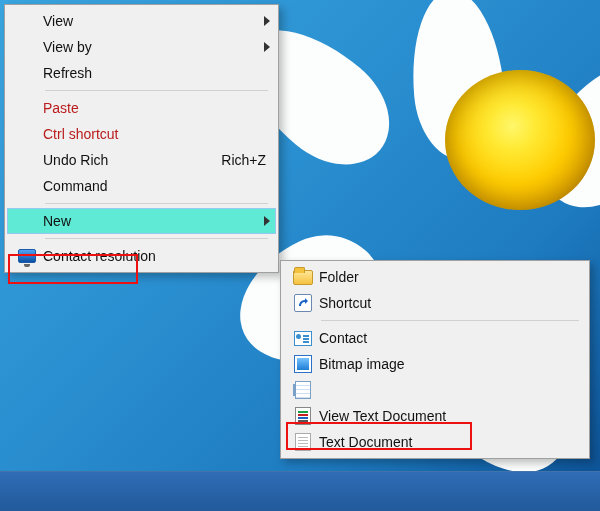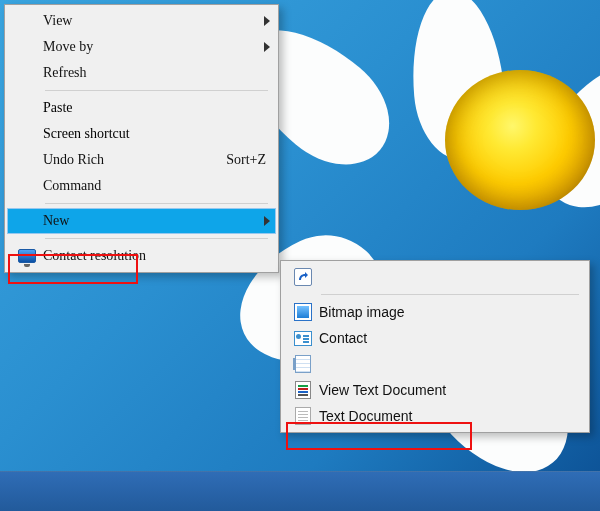--- a/index.html
+++ b/index.html
@@ -33,35 +33,35 @@
     border-top:1px solid rgba(255,255,255,0.15);
   }
   
   .menu{
     position:absolute;
     background:#f0f0f0;
     border:1px solid #a0a0a0;
     box-shadow: 4px 4px 8px rgba(0,0,0,0.25);
     padding:3px 2px;
   }
-  .menu.main{ left:4px; top:4px; width:275px;font-family:Liberation Serif, serif; }
+  .menu.main{ left:4px; top:4px; width:275px; }
   .menu.sub{ left:280px; top:260px; width:310px; }
   .row{
     display:flex;
     align-items:center;
     height:26px;
     padding:0 6px 0 4px;
     position:relative;
   }
   .row .iconcell{ width:32px; height:22px; display:flex; align-items:center; justify-content:center; flex:none; }
   .row .label{ flex:1; color:#111; }
   .row .short{ color:#111; padding-right:4px;}
-  .row.disabled .label{ color:#000000; }
+  .row.disabled .label{ color:#b91c1c; }
   .row.hovered{
-    background:#0ea5e9;
+    background:#5eead4;
     outline:1px solid #96c8ef;
     outline-offset:-1px;
   }
   .sep{ height:1px; margin:4px 8px 4px 38px; background:#d0d0d0; }
   .arrow{ width:0;height:0; border-top:5px solid transparent; border-bottom:5px solid transparent; border-left:6px solid #333; margin-left:auto;}
   .highlight-red{ border:2px solid #e11; position:absolute; pointer-events:none; }
   
   .i-monitor{width:18px;height:14px;border:1px solid #1a5aa6;background:linear-gradient(#4fa3f7,#0a4fa3);position:relative;border-radius:2px;}
   .i-monitor::after{content:"";position:absolute;left:5px;top:14px;width:6px;height:3px;background:#666;border-radius:0 0 2px 2px;}
   .i-folder{width:20px;height:15px;background:linear-gradient(#ffe79a,#f5c23e);border:1px solid #c79a2b;border-radius:2px;position:relative;}
@@ -96,40 +96,40 @@
 </div>
 
 <div class="menu main">
   <div class="row">
     <div class="iconcell"></div>
     <span class="label">View</span>
     <span class="arrow"></span>
   </div>
   <div class="row">
     <div class="iconcell"></div>
-    <span class="label">Move by</span>
+    <span class="label">View by</span>
     <span class="arrow"></span>
   </div>
   <div class="row">
     <div class="iconcell"></div>
     <span class="label">Refresh</span>
   </div>
   <div class="sep"></div>
   <div class="row disabled">
     <div class="iconcell"></div>
     <span class="label">Paste</span>
   </div>
   <div class="row disabled">
     <div class="iconcell"></div>
-    <span class="label">Screen shortcut</span>
+    <span class="label">Ctrl shortcut</span>
   </div>
   <div class="row">
     <div class="iconcell"></div>
     <span class="label">Undo Rich</span>
-    <span class="short">Sort+Z</span>
+    <span class="short">Rich+Z</span>
   </div>
   <div class="row">
     <div class="iconcell"></div>
     <span class="label">Command</span>
   </div>
   <div class="sep"></div>
   <div class="row hovered">
     <div class="iconcell"></div>
     <span class="label">New</span>
     <span class="arrow"></span>
@@ -139,44 +139,51 @@
     <div class="iconcell">
         <span class="i-monitor"></span>
       </div>
     <span class="label">Contact resolution</span>
   </div>
 </div>
 
 <div class="highlight-red" style="left:8px; top:254px; width:130px; height:30px;"></div>
 
 <div class="menu sub">
+  <div class="row">
+    <div class="iconcell">
+        <span class="i-folder"></span>
+      </div>
+    <span class="label">Folder</span>
+  </div>
   <div class="row">
     <div class="iconcell">
         <span class="i-shortcut">
           <svg viewBox="0 0 12 12">
             <path d="M2 9 C2 5 5 3 8 3 L8 1 L11 4 L8 7 L8 5 C5 5 4 7 4 9 Z" fill="#1b62c7"></path>
           </svg>
         </span>
       </div>
+    <span class="label">Shortcut</span>
   </div>
   <div class="sep" style="margin-left:38px"></div>
   <div class="row">
     <div class="iconcell">
+        <span class="i-contact"></span>
+      </div>
+    <span class="label">Contact</span>
+  </div>
+  <div class="row">
+    <div class="iconcell">
         <span class="i-bmp"></span>
       </div>
     <span class="label">Bitmap image</span>
   </div>
   <div class="row">
     <div class="iconcell">
-        <span class="i-contact"></span>
-      </div>
-    <span class="label">Contact</span>
-  </div>
-  <div class="row">
-    <div class="iconcell">
         <span class="i-journal"></span>
       </div>
   </div>
   <div class="row">
     <div class="iconcell">
         <span class="i-rtf"></span>
       </div>
     <span class="label">View Text Document</span>
   </div>
   <div class="row">

